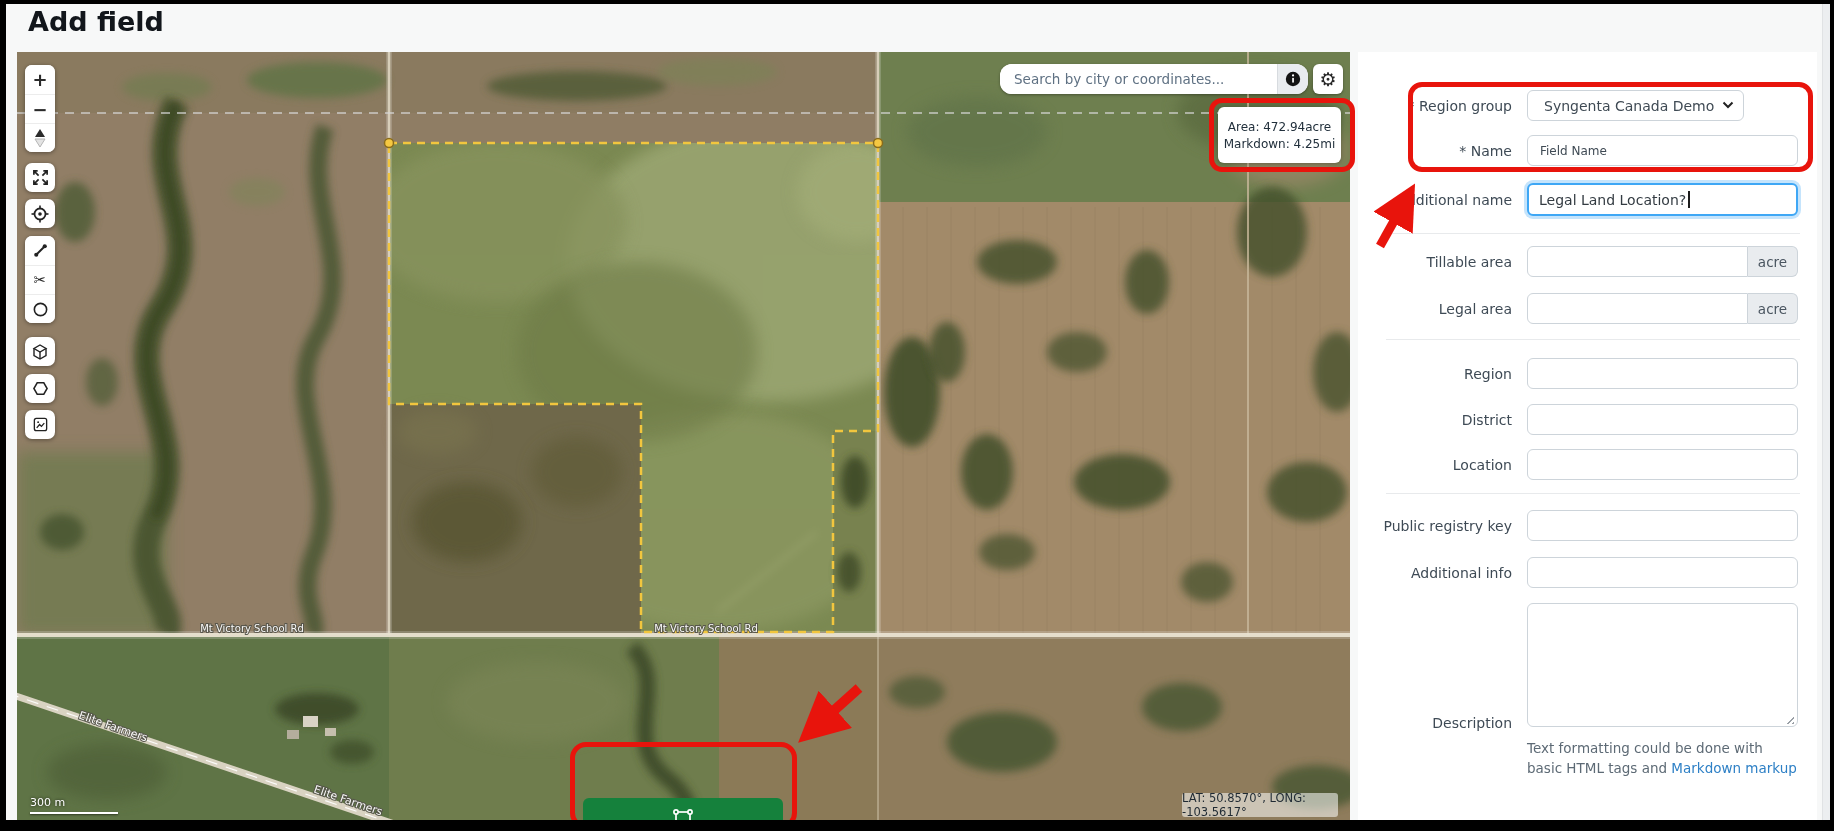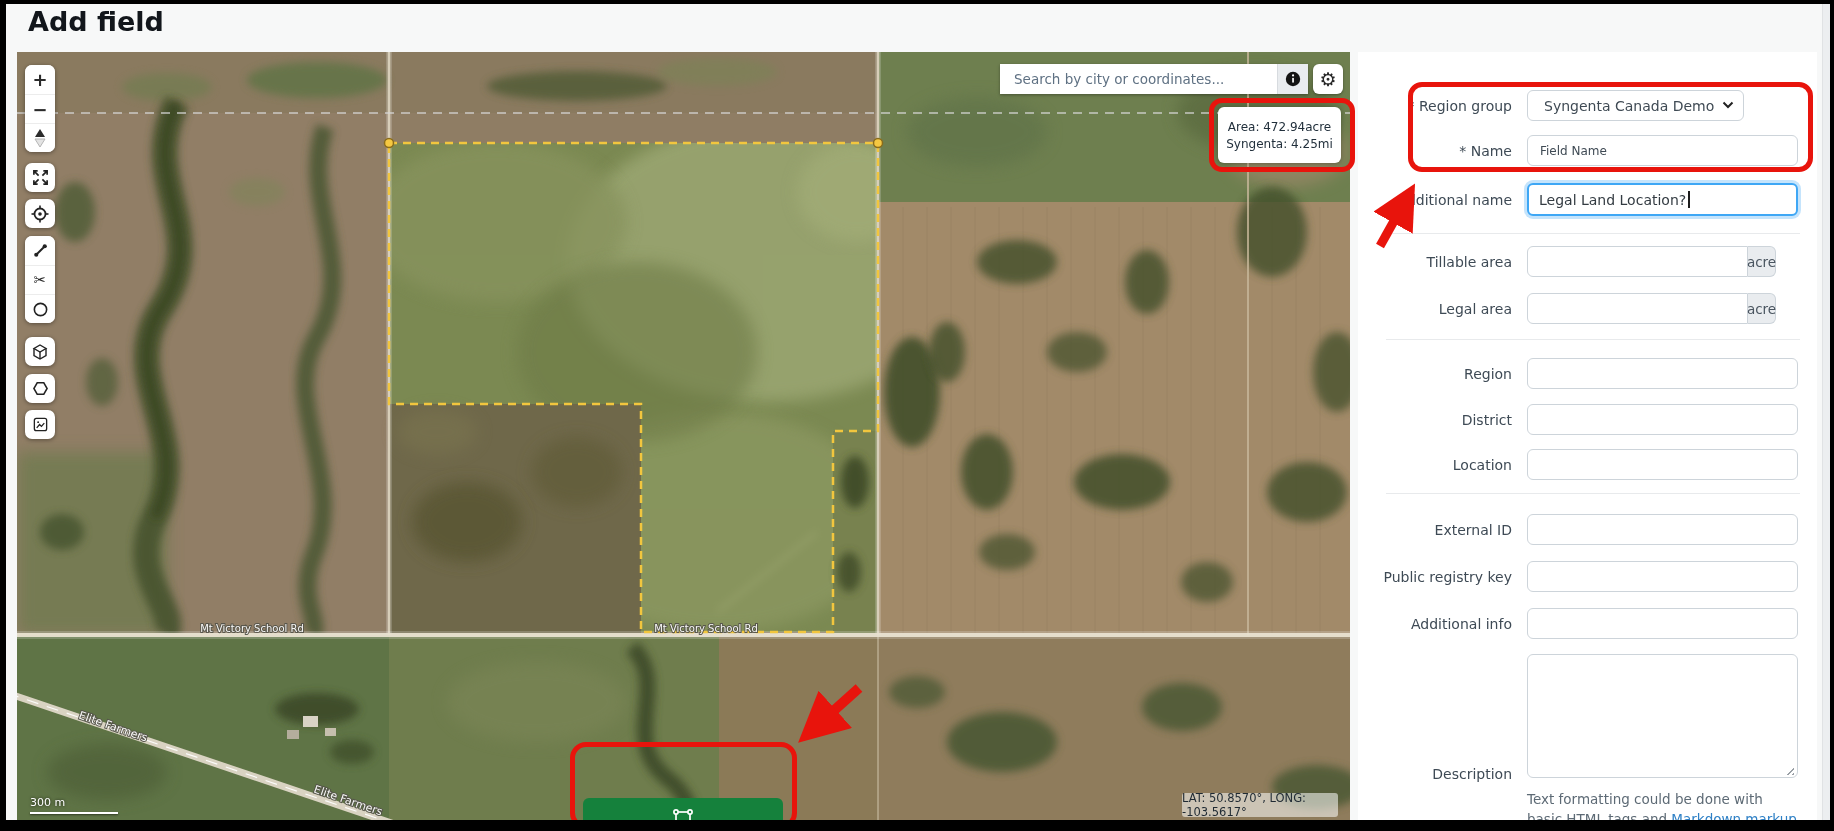--- a/index.html
+++ b/index.html
@@ -16,21 +16,21 @@
   .toolbar { position:absolute; left:8px; top:13px; width:30px; }
   .tb-group { background:#fff; border-radius:7px; box-shadow:0 1px 4px rgba(0,0,0,.4); overflow:hidden; }
   .tb-btn { width:30px; height:29px; display:flex; align-items:center; justify-content:center;
             background:#fff; cursor:pointer; color:#2b2b2b; font-size:18px; font-weight:700; }
   .tb-group .tb-btn + .tb-btn { border-top:1px solid #ececec; }
   .tb-single { border-radius:7px; box-shadow:0 1px 4px rgba(0,0,0,.4); }
   .mb11{margin-bottom:11px}.mb8{margin-bottom:8px}.mb7{margin-bottom:7px}.mb14{margin-bottom:14px}
 
   
   .searchwrap { position:absolute; left:983px; top:12px; height:30px; display:flex; background:#fff;
-                border-radius:0; box-shadow:0 1px 3px rgba(0,0,0,.35); overflow:hidden; }
+                border-radius:12px; box-shadow:0 1px 3px rgba(0,0,0,.35); overflow:hidden; }
   .searchwrap input { width:277px; height:30px; border:none; outline:none; padding:0 10px 0 14px;
                       font-size:13.5px; color:#31414f; font-family:inherit; }
   .searchwrap input::placeholder { color:#5f7183; opacity:1; }
   .search-info { width:31px; height:30px; background:#e9ecef; border-left:1px solid #d7dbdf;
                  display:flex; align-items:center; justify-content:center; cursor:pointer; }
   .gear-btn { position:absolute; left:1296px; top:12px; width:30px; height:30px; background:#fff;
               border:none; border-radius:6px; box-shadow:0 1px 3px rgba(0,0,0,.35); cursor:pointer;
               font-size:19px; color:#262626; line-height:1; display:flex; align-items:center; justify-content:center; }
 
   
@@ -62,21 +62,21 @@
   .panel { position:absolute; left:1352px; top:48px; width:459px; height:768px; background:#fff; }
   .panel-inner { padding-top:38px; }
   .frow { display:flex; align-items:center; }
   .frow.top { align-items:flex-end; }
   .flabel { flex:0 0 154px; text-align:right; font-size:14px; color:#3e4a55; }
   .frow.top .flabel { padding-top:5px; }
   .fctrl { margin-left:15px; position:relative; }
   .tinput { width:271px; height:31px; border:1px solid #cdd4da; border-radius:6px; background:#fff;
             font-size:12px; color:#3f4a54; padding:0 10px 0 12px; font-family:inherit; outline:none; }
   .short { width:221px; border-top-right-radius:0; border-bottom-right-radius:0; }
-  .addon { display:inline-flex; width:28px; height:31px; background:#e9ecef; border:1px solid #cdd4da;
+  .addon { display:inline-flex; width:50px; height:31px; background:#e9ecef; border:1px solid #cdd4da;
            border-left:none; border-radius:0 6px 6px 0; align-items:center; justify-content:center;
            font-size:13.5px; color:#4a5560; vertical-align:top; }
   .sel { width:217px; height:31px; border:1px solid #cdd4da; border-radius:6px; background:#fff;
          display:flex; align-items:center; padding:0 28px 0 16px; font-size:14px; color:#3f4a54; cursor:pointer; }
   .sel svg { position:absolute; right:10px; top:11px; }
   .inputlike { width:271px; height:33px; border:2px solid var(--focus-blue); border-radius:6px; background:#fff;
                box-shadow:0 0 0 3px rgba(63,167,245,.30); display:flex; align-items:center; padding:0 10px;
                font-size:14px; color:#333b42; }
   .caret { display:inline-block; width:1.5px; height:17px; background:#1c1c1c; margin-left:2px; }
   .ta-wrap { position:relative; width:271px; }
@@ -311,21 +311,21 @@
           </svg>
       </div>
     </div>
     <button class="gear-btn">
         <span>⚙</span>
       </button>
 
     <div class="measure-annot"></div>
     <div class="measure-tip">
       <div>Area: 472.94acre</div>
-      <div>Syngenta: 4.25mi</div>
+      <div>Markdown: 4.25mi</div>
     </div>
 
     <button class="draw-btn">
       <svg width="24" height="24" viewBox="0 0 24 24" fill="none" stroke="#fff" stroke-width="1.7">
         <line x1="7" y1="5" x2="17" y2="5"></line>
           <line x1="7" y1="19" x2="17" y2="19"></line>
         <line x1="5" y1="7" x2="5" y2="17"></line>
           <line x1="19" y1="7" x2="19" y2="17"></line>
         <circle cx="5" cy="5" r="2.1" fill="#15813c"></circle>
           <circle cx="19" cy="5" r="2.1" fill="#15813c"></circle>
@@ -393,24 +393,20 @@
       </div>
       <div class="frow mt15">
         <div class="flabel">District</div>
         <div class="fctrl"><input class="tinput" style=""></div>
       </div>
       <div class="frow mt14">
         <div class="flabel">Location</div>
         <div class="fctrl"><input class="tinput" style=""></div>
       </div>
       <hr class="div mt13">
-      <div class="frow mt20">
-        <div class="flabel">External ID</div>
-        <div class="fctrl"><input class="tinput" style=""></div>
-      </div>
       <div class="frow mt16">
         <div class="flabel">Public registry key</div>
         <div class="fctrl"><input class="tinput" style=""></div>
       </div>
       <div class="frow mt16">
         <div class="flabel">Additional info</div>
         <div class="fctrl"><input class="tinput" style=""></div>
       </div>
       <div class="frow top mt15">
         <div class="flabel">Description</div>

